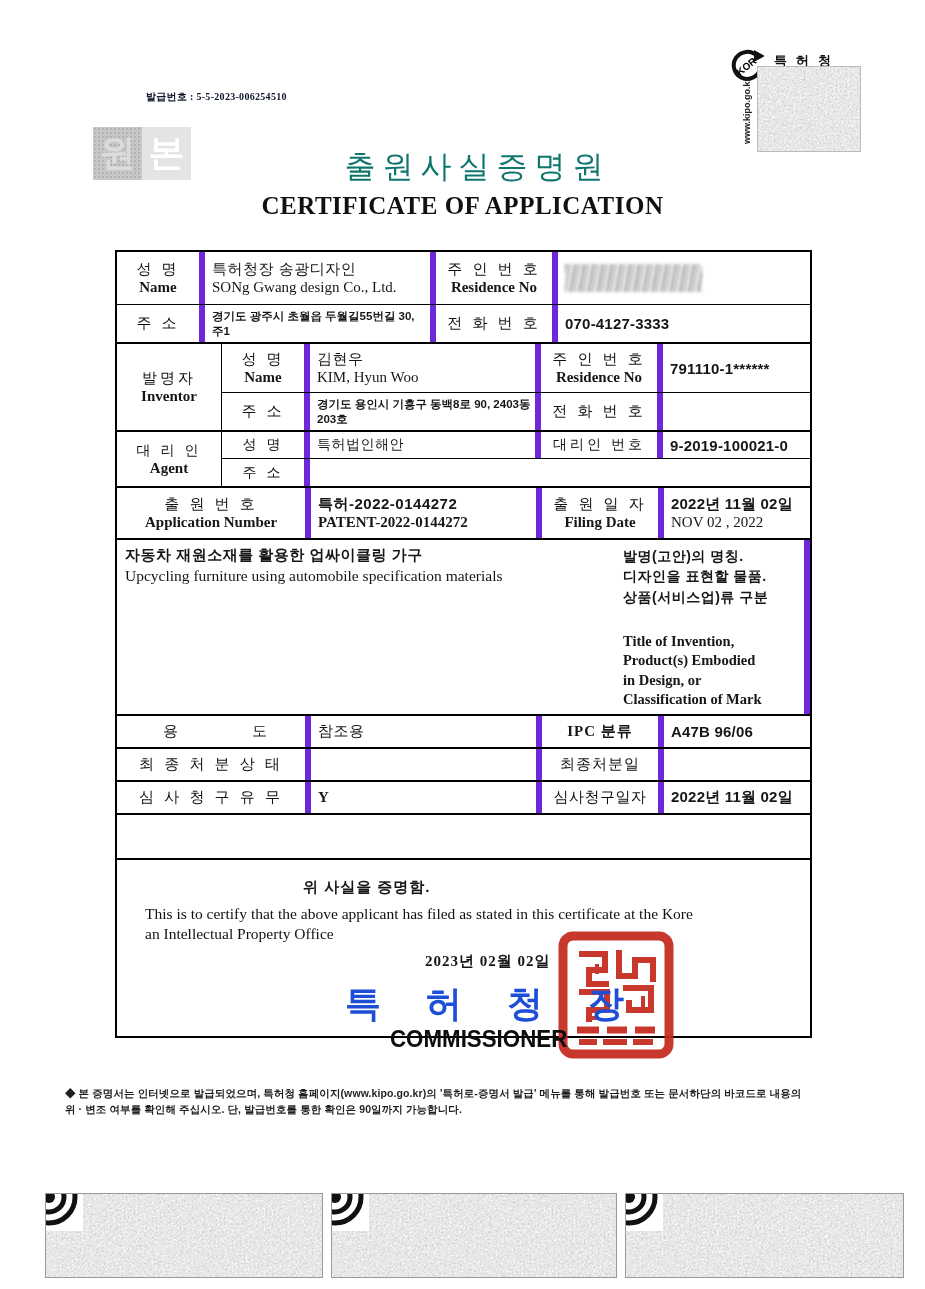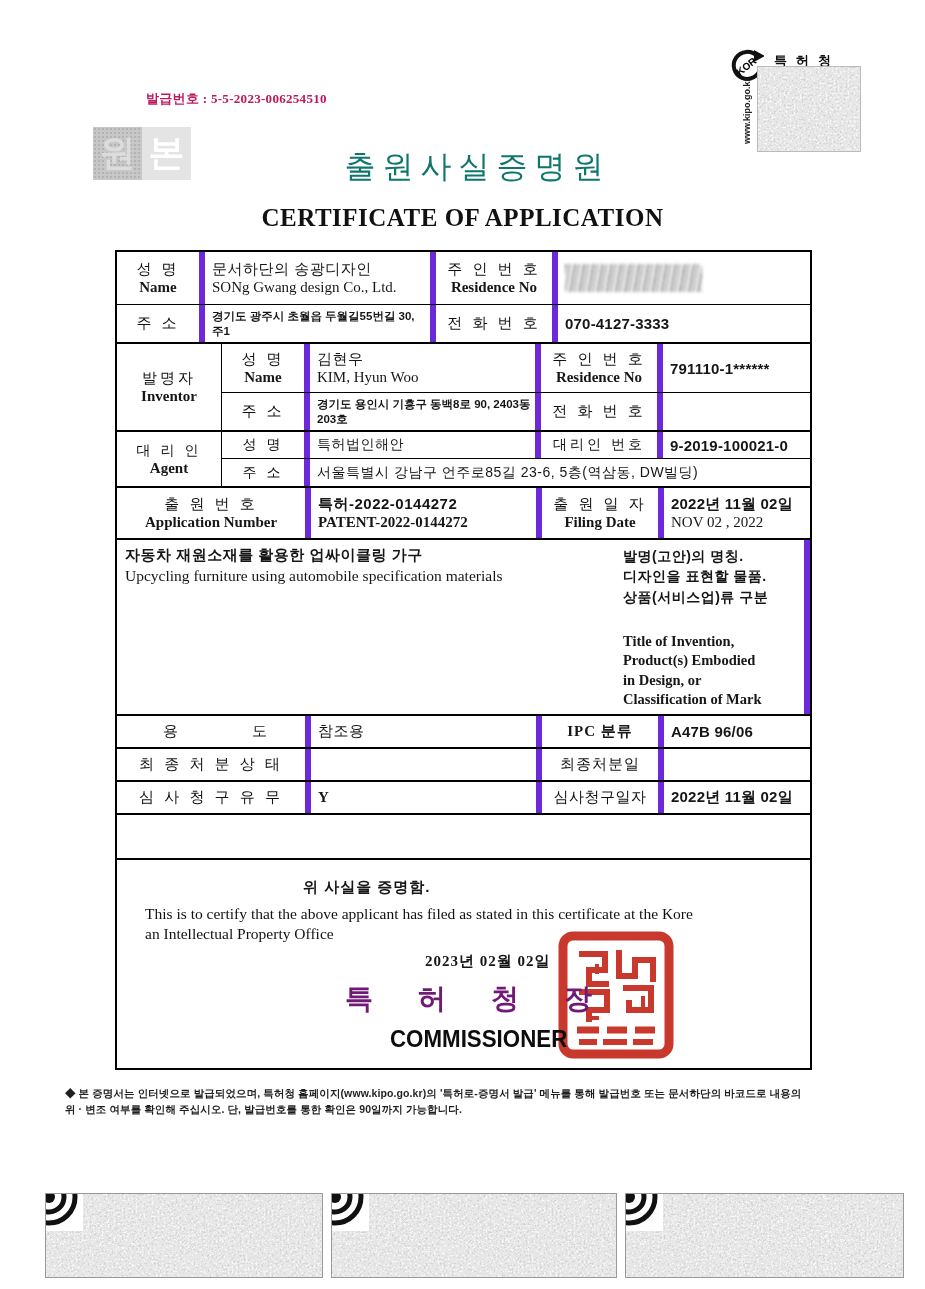--- a/index.html
+++ b/index.html
@@ -1,43 +1,43 @@
 <!DOCTYPE html>
 <html><head>
 <meta charset="utf-8">
 <style>
   * { box-sizing: border-box; margin: 0; padding: 0; }
   html,body { background:#fff; }
   body { font-family: "Liberation Sans", sans-serif; color:#161616; }
   .page { position:relative; width:925px; height:1289px; background:#fff; overflow:hidden; margin:0 auto; }
 
   
-  .issue-number { position:absolute; left:146px; top:90px; font-size:13px; font-weight:600;
-                  font-family:"Liberation Serif",serif; letter-spacing:0.3px; color:#be185d; }
+  .issue-number { position:absolute; left:146px; top:90px; font-size:10px; font-weight:600;
+                  font-family:"Liberation Serif",serif; letter-spacing:0.3px; color:#0f172a; }
 
   
   .kipo-badge { position:absolute; left:726px; top:40px; width:150px; height:115px; }
   .kor-logo { position:absolute; left:2px; top:8px; width:36px; height:36px; }
   .agency-name { position:absolute; left:48px; top:12px; font-size:13px; font-weight:bold; letter-spacing:9px; color:#111; }
   .kipo-url { position:absolute; left:-21px; top:66px; width:84px; font-size:9px; font-weight:bold;
               transform:rotate(-90deg); transform-origin:center; text-align:center; color:#222; white-space:nowrap; }
   .kipo-qr { position:absolute; left:31px; top:26px; width:104px; height:86px; border:1px solid #bbb; overflow:hidden; }
 
   
   .watermark { position:absolute; left:93px; top:127px; display:flex; }
   .wm-block { width:49px; height:53px; display:flex; align-items:center; justify-content:center;
               font-size:36px; font-weight:bold; }
   .wm-1 { background-color:#c7c7c7; background-image:radial-gradient(#b3b3b3 1px, transparent 1px);
           background-size:4px 4px; color:#dcdcdc; }
   .wm-2 { background-color:#e4e4e4; color:#ffffff; }
 
   
   .title-kr { position:absolute; left:15px; top:146px; width:100%; text-align:center;
               font-size:31px; font-weight:500; letter-spacing:7px; color:#0f766e; }
-  .title-en { position:absolute; left:0; top:204px; width:100%; text-align:center;
+  .title-en { position:absolute; left:0; top:192px; width:100%; text-align:center;
               font-family:"Liberation Serif",serif; font-weight:bold; font-size:25px; letter-spacing:0.5px; color:#111; }
 
   
   .tbl { position:absolute; left:115px; top:250px; width:697px; border:2px solid #000; background:#fff; }
   .row { display:flex; border-bottom:2px solid #000; }
   .row.last { border-bottom:none; }
   .cell { border-right:6px solid #6d28d9; display:flex; flex-direction:column; justify-content:center;
           align-items:center; padding:2px 4px; overflow:hidden; }
   .cell.end { border-right:none; }
   .cell.left { align-items:flex-start; padding-left:7px; } .c2 { width:88px; } .c3 { width:231px; } .c4 { width:122px; } .c5 { flex:1; }
@@ -59,21 +59,21 @@
   .sub.lastsub { border-bottom:none; flex:1; }
   .r-applicant { height:92px; } .r-applicant .sub1 { height:53px; }
   .r-inventor  { height:88px; } .r-inventor  .sub1 { height:49px; }
   .r-agent     { height:56px; } .r-agent .sub1 { height:27px; }
   .r-agent .klabel { font-size:14px; }
   .r-agent .kval { font-size:14px; }
   .r-app       { height:52px; }
   .r-title     { height:176px; }
   .r-usage, .r-disposal, .r-exam { height:33px; }
   .r-empty     { height:45px; }
-  .r-bottom    { height:208px; position:relative; border-bottom:none; display:block; }
+  .r-bottom    { height:176px; position:relative; border-bottom:none; display:block; }
 
   .blur-redact { width:137px; height:28px; filter:blur(1.4px);
     background:repeating-linear-gradient(100deg,#9a9a9a 0 2px,#e8e8e8 2px 4px,#b5b5b5 4px 6px,#f2f2f2 6px 9px),
                repeating-linear-gradient(10deg,rgba(120,120,120,.6) 0 3px,rgba(255,255,255,.7) 3px 7px); }
 
   .title-label { justify-content:flex-start; align-items:flex-start; padding:6px 4px 4px 7px; }
   .title-label .k { font-size:14px; font-weight:600; letter-spacing:0.5px; line-height:1.45; }
   .title-label .gap { height:30px; }
   .title-label .e { font-family:"Liberation Serif",serif; font-weight:bold; font-size:14.5px; line-height:1.35; }
   .title-value { justify-content:flex-start; align-items:flex-start; padding:6px 6px 4px 8px; }
@@ -81,22 +81,22 @@
   .title-value .e { font-family:"Liberation Serif",serif; font-size:15.5px; margin-top:2px; }
 
   .usage-label { flex-direction:row; justify-content:space-between; padding:0 38px 0 46px; font-size:15px; }
 
   
   .certify-kr { position:absolute; left:186px; top:18px; font-size:15px; font-weight:600; letter-spacing:1px; }
   .certify-en { position:absolute; left:28px; top:44px; width:656px;
                 font-family:"Liberation Serif",serif; font-size:15.5px; line-height:1.3; color:#111; }
   .certify-date { position:absolute; left:308px; top:92px; font-size:15px; font-weight:700;
                   font-family:"Liberation Serif",serif; letter-spacing:1px; }
-  .commissioner-kr { position:absolute; left:228px; top:120px; font-size:28px; font-weight:bold;
-                     letter-spacing:45px; white-space:nowrap; z-index:2; color:#701a75; }
+  .commissioner-kr { position:absolute; left:228px; top:120px; font-size:36px; font-weight:bold;
+                     letter-spacing:45px; white-space:nowrap; z-index:2; color:#1d4ed8; }
   .commissioner-en { position:absolute; left:273px; top:166px; font-size:23px; font-weight:bold;
                      letter-spacing:0px; transform:scaleX(0.97); transform-origin:left; z-index:2; color:#0d0d0d; }
   .seal { position:absolute; left:440px; top:70px; width:118px; height:130px; z-index:1; opacity:0.92; }
 
   
   .footer-note { position:absolute; left:65px; top:1086px; width:818px; font-size:10.5px; font-weight:600;
                  line-height:1.5; color:#1f1f1f; letter-spacing:0.1px; }
 
   
   .barcode { position:absolute; top:1193px; height:85px; border:1px solid #999; background:#ddd; overflow:hidden; }
@@ -155,21 +155,21 @@
   <div class="tbl">
 
     <div class="row person r-applicant">
       <div class="pbody">
         <div class="sub sub1">
           <div class="cell c2">
             <span class="klabel">성  명</span>
             <span class="elabel">Name</span>
           </div>
           <div class="cell c3 left">
-            <span class="kval">문서하단의 송광디자인</span>
+            <span class="kval">특허청장 송광디자인</span>
             <span class="eval">SONg Gwang design Co., Ltd.</span>
           </div>
           <div class="cell c4">
             <span class="klabel">주 인 번 호</span>
             <span class="elabel">Residence No</span>
           </div>
           <div class="cell c5 end left">
             <div class="blur-redact"></div>
           </div>
         </div>
@@ -246,23 +246,20 @@
           <div class="cell c4">
             <span class="klabel">대리인 번호</span>
           </div>
           <div class="cell c5 end left">
             <span class="num">9-2019-100021-0</span>
           </div>
         </div>
         <div class="sub lastsub">
           <div class="cell c2">
             <span class="klabel">주  소</span>
-          </div>
-          <div class="cell c345 end left">
-            <span class="kval">서울특별시 강남구 언주로85길 23-6, 5층(역삼동, DW빌딩)</span>
           </div>
         </div>
       </div>
     </div>
 
     <div class="row r-app">
       <div class="cell c12">
         <span class="klabel">출 원 번 호</span>
         <span class="elabel">Application Number</span>
       </div>

